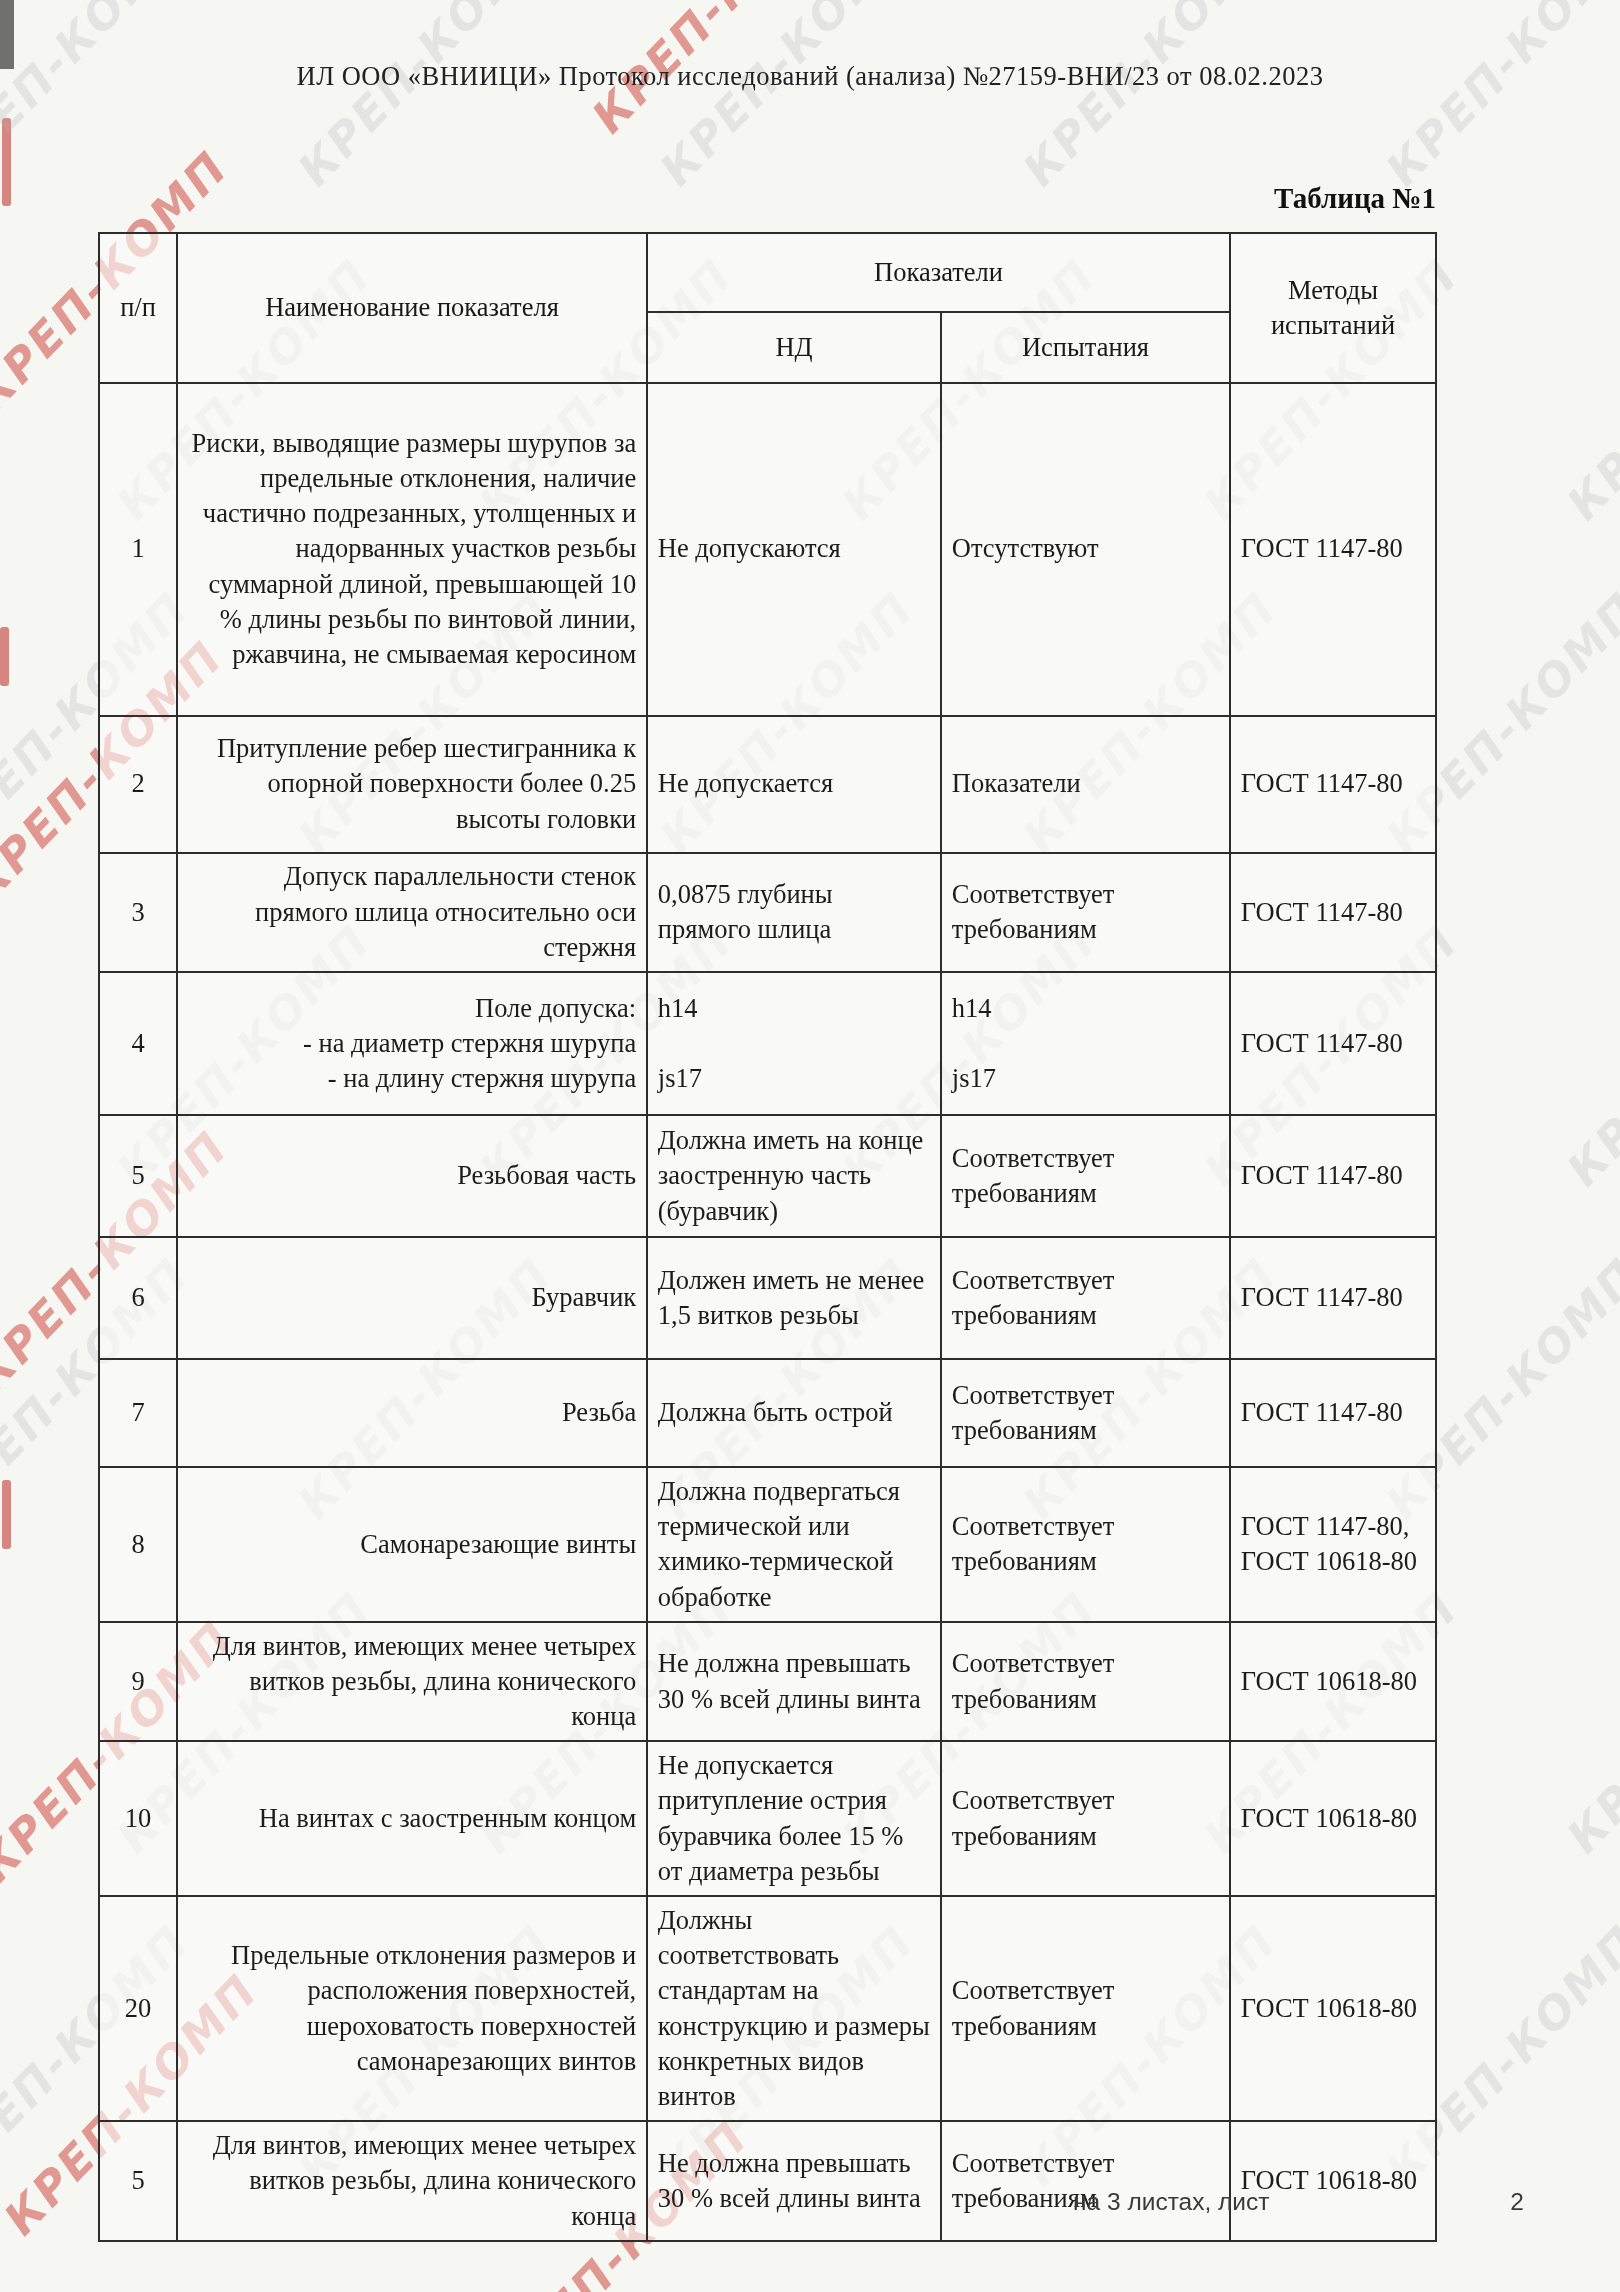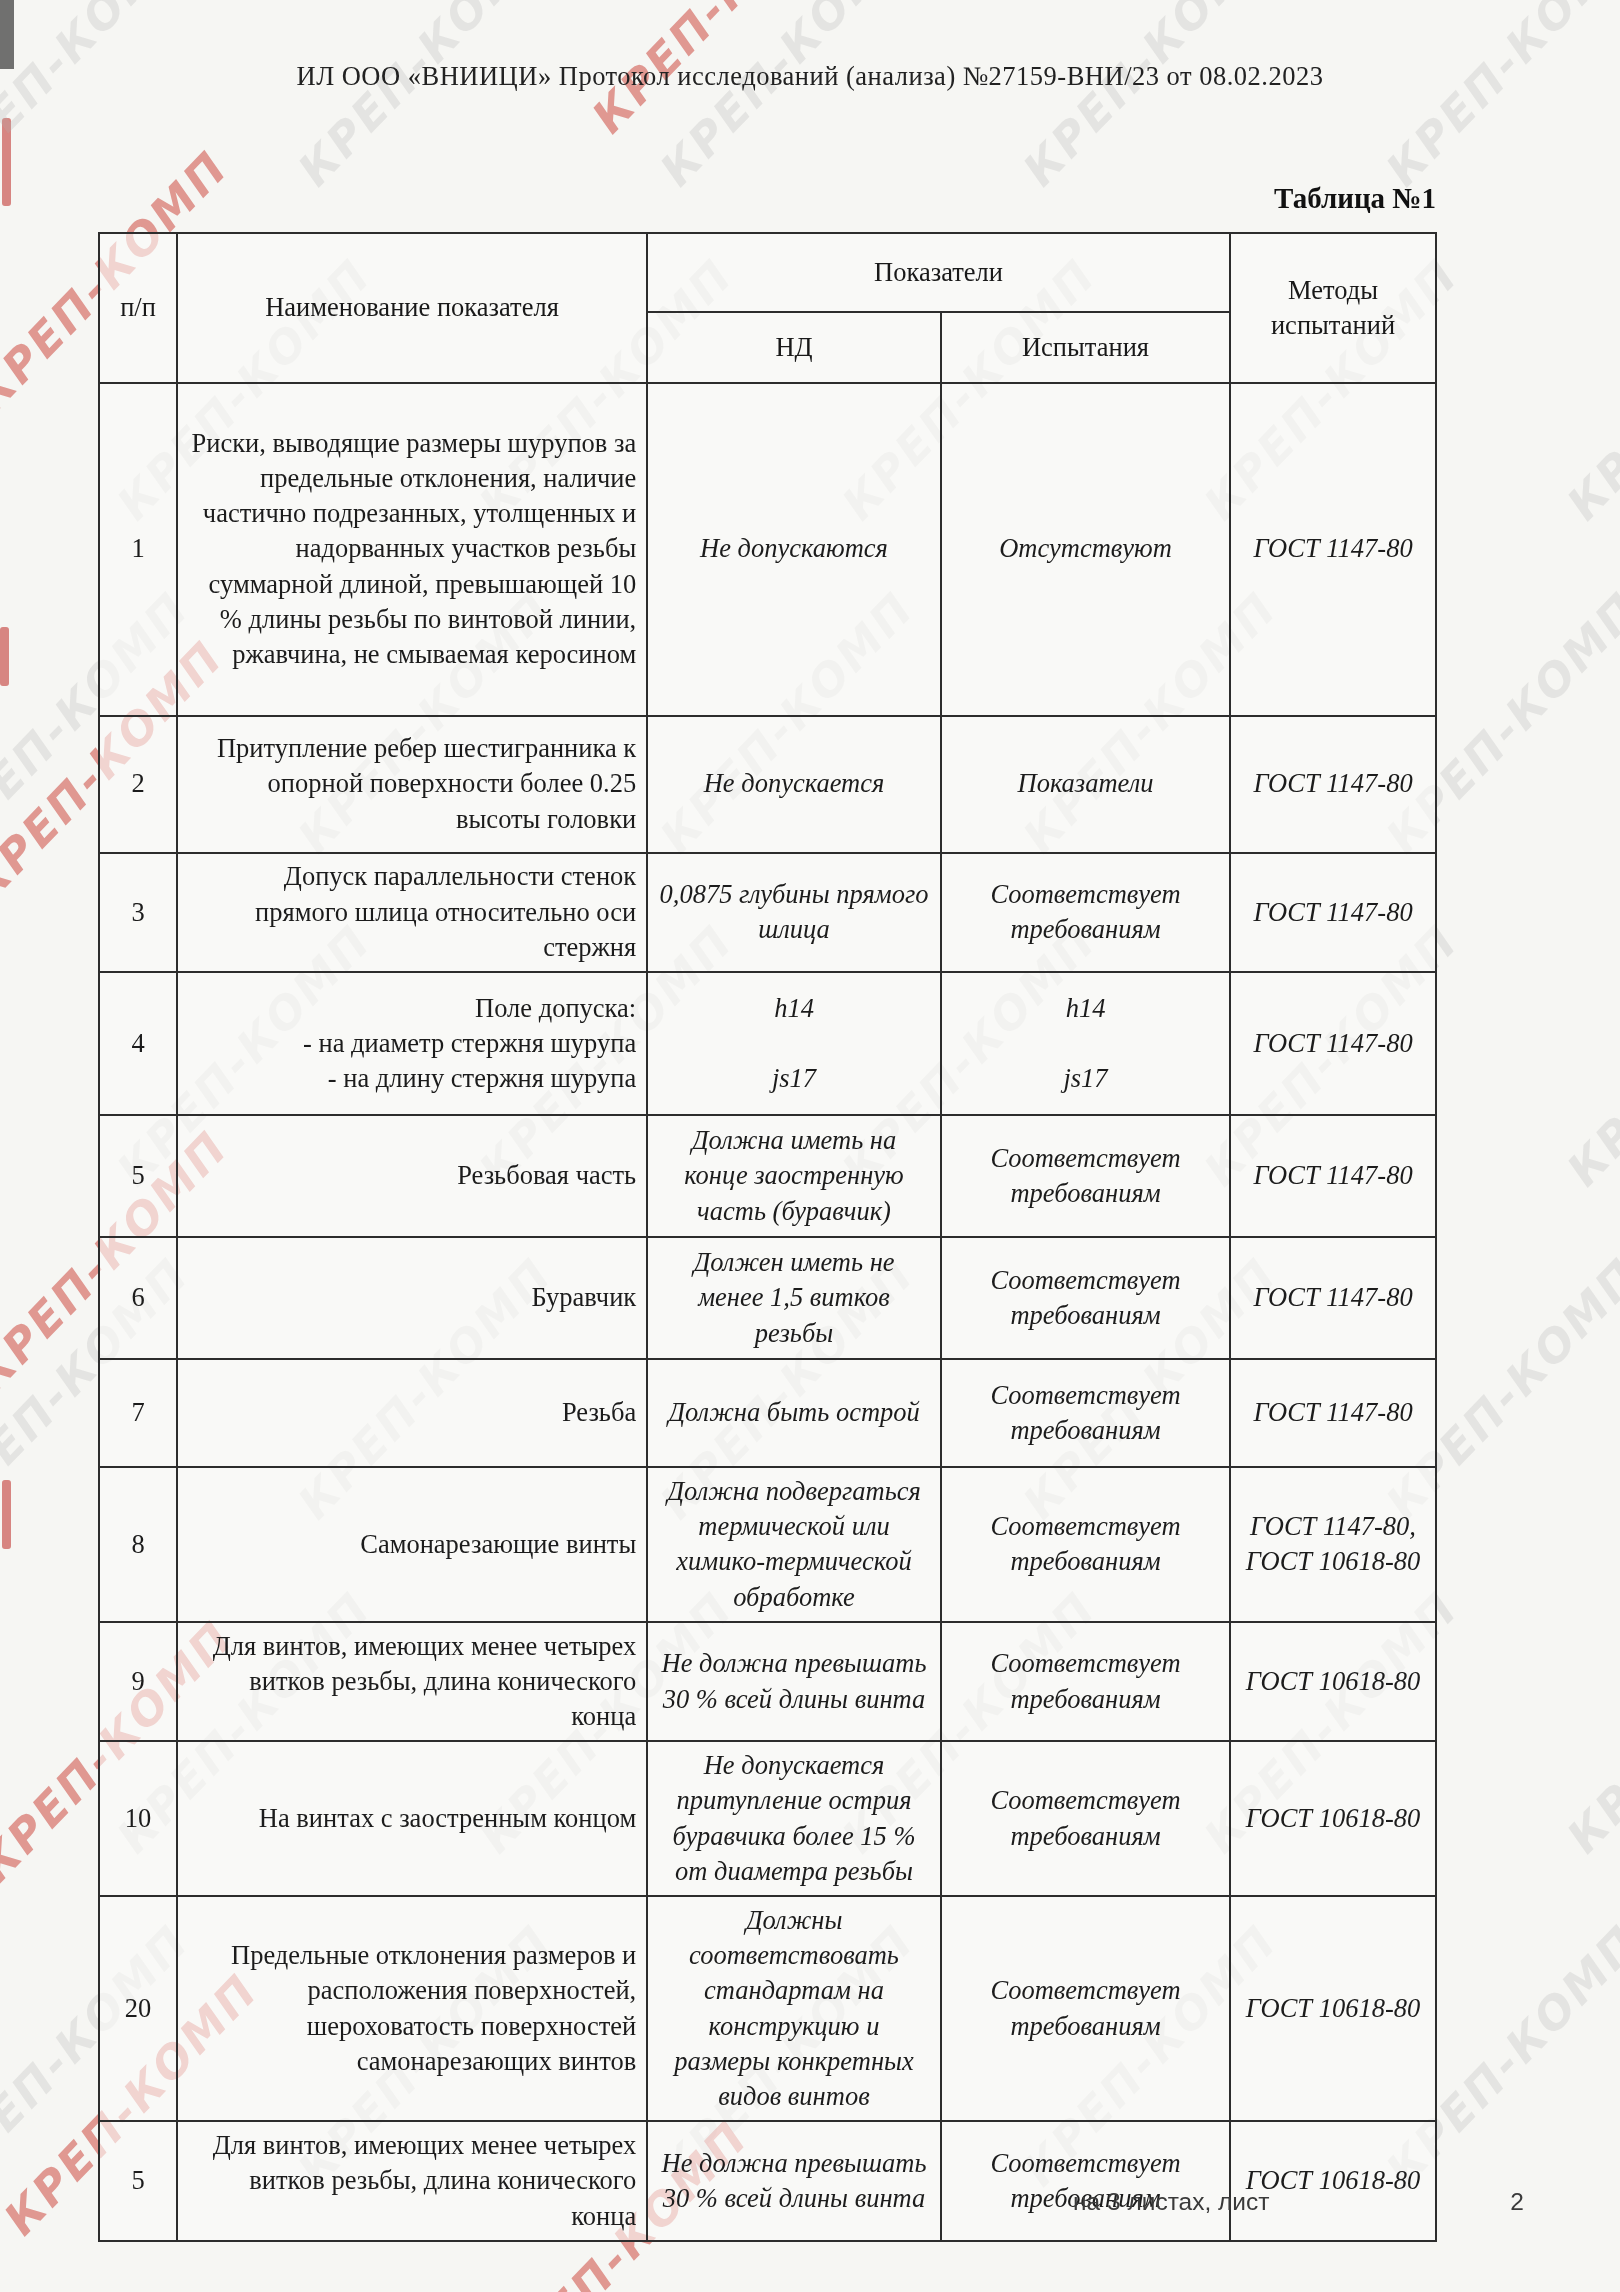--- a/index.html
+++ b/index.html
@@ -42,21 +42,21 @@
     white-space:pre-line;
   }
   table.main{border:2.9px solid #222;}
   thead th{font-weight:normal;text-align:center;color:#191919;}
   thead tr.h1 th{height:65px;}
   thead tr.h2 th{height:57px;border-radius:15px;}
   tbody tr:first-child td{border-top-width:2.9px;}
   col.c1{width:78px;}col.c2{width:470px;}col.c3{width:294px;}col.c4{width:289px;}col.c5{width:206px;}
   td.c-num{text-align:center;}
   td.c-name{text-align:right;padding-left:13.7px;}
-  td.c-nd,td.c-test,td.c-method{text-align:center;font-style:italic;}
+  td.c-nd,td.c-test,td.c-method{}
   
   tbody tr:nth-child(1){height:333px;}
   tbody tr:nth-child(2){height:137px;}
   tbody tr:nth-child(3){height:94px;}
   tbody tr:nth-child(4){height:143px;}
   tbody tr:nth-child(5){height:122px;}
   tbody tr:nth-child(6){height:122px;}
   tbody tr:nth-child(7){height:108px;}
   tbody tr:nth-child(8){height:147px;}
   tbody tr:nth-child(9){height:108px;}

